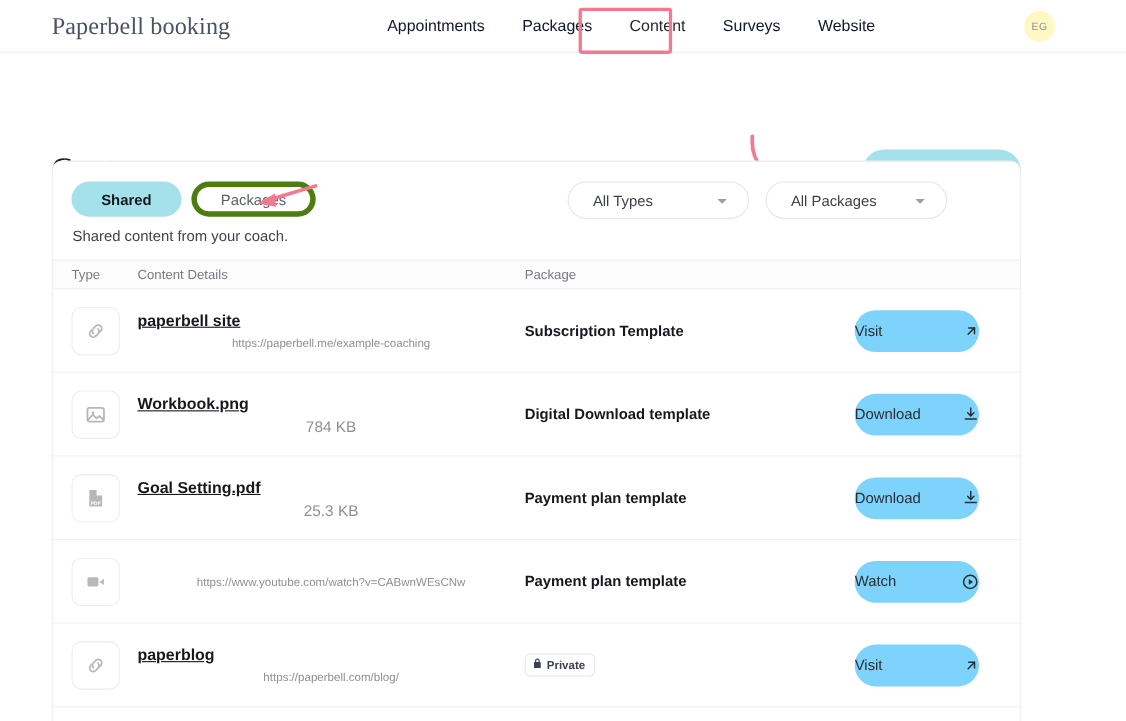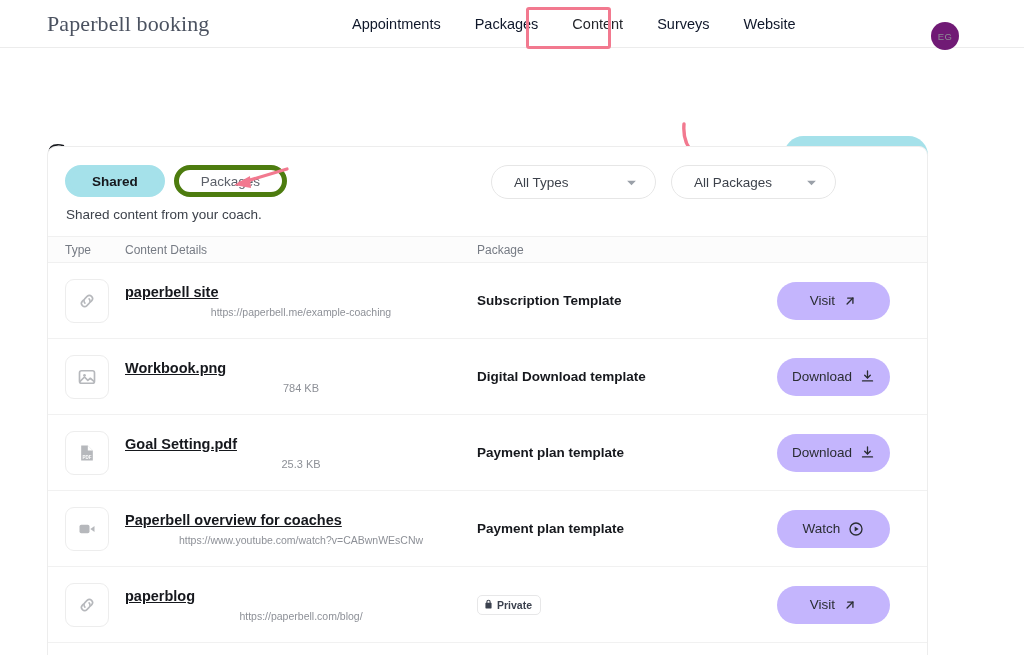--- a/index.html
+++ b/index.html
@@ -59,25 +59,25 @@
     top: 7px;
     width: 85px;
     height: 42px;
     border: 3px solid #f2798f;
     border-radius: 3px;
     pointer-events: none;
   }
   .avatar {
     position: absolute;
     right: 65px;
-    top: 22px;
+    top: 10px;
     width: 28px;
     height: 28px;
     border-radius: 50%;
-    background: #701a75;
+    background: #fef9c3;
     color: #8e8e96;
     font-size: 9.5px;
     letter-spacing: 0.3px;
     display: flex;
     align-items: center;
     justify-content: center;
   }
 
   
   .page-head {
@@ -183,21 +183,21 @@
   .seg-caption {
     position: absolute;
     left: 18px;
     top: 60px;
     font-size: 13.5px;
     color: #3d424b;
   }
 
   .filters {
     position: absolute;
-    left: 443px;
+    left: 468px;
     top: 18px;
     display: flex;
     gap: 15px;
   }
   .select {
     position: relative;
     width: 165px;
     height: 34px;
     border: 1px solid #e6e6e6;
     border-radius: 18px;
@@ -261,21 +261,21 @@
     line-height: 19px;
     text-decoration: underline;
   }
   .d-sub {
     font-size: 10.5px;
     color: #8d9097;
     margin-top: 4px;
     line-height: 13px;
     text-align: center;
   }
-  .d-sub.size { font-size: 11px; }
+  .d-sub.size { font-size: 14px; }
 
   .package {
     flex: 1;
     font-size: 13.5px;
     font-weight: 700;
     color: #16181d;
   }
   .badge-private {
     display: inline-flex;
     align-items: center;
@@ -293,27 +293,27 @@
     width: 150px;
     display: flex;
     justify-content: flex-start;
     padding-right: 17px;
   }
   .action-btn {
     width: 113px;
     height: 38px;
     border: none;
     border-radius: 19px;
-    background: #c4b5fd;
+    background: #7dd3fc;
     color: #2a2d33;
     font-family: "Liberation Sans", sans-serif;
     font-size: 13.5px;
     display: flex;
     align-items: center;
-    justify-content: center;
+    justify-content: space-between;
     gap: 8px;
     cursor: pointer;
   }
   .action-btn svg { display: block; }
 </style>
 </head>
 <body>
 
 <div class="topbar">
   <div class="brand">Paperbell booking</div>
@@ -475,21 +475,20 @@
   <div class="row">
     <div class="filecell">
       <div class="fileicon">
         <svg width="20" height="20" viewBox="0 0 24 24">
           <rect x="3" y="7" width="12" height="10" rx="2" fill="#b6b8bc"></rect>
           <path d="M16 12l5-3.5v7z" fill="#b6b8bc"></path>
         </svg>
       </div>
     </div>
     <div class="details">
-      <div class="d-title">Paperbell overview for coaches</div>
       <div class="d-sub">https://www.youtube.com/watch?v=CABwnWEsCNw</div>
     </div>
     <div class="package">Payment plan template</div>
     <div class="actioncell">
       <button class="action-btn">
         <span>Watch</span>
         <span>
           <svg width="16" height="16" viewBox="0 0 24 24" fill="none" stroke="#2a2d33" stroke-width="2">
             <circle cx="12" cy="12" r="9"></circle>
             <path d="M10 8.2l6 3.8-6 3.8z" fill="#2a2d33" stroke="none"></path>

